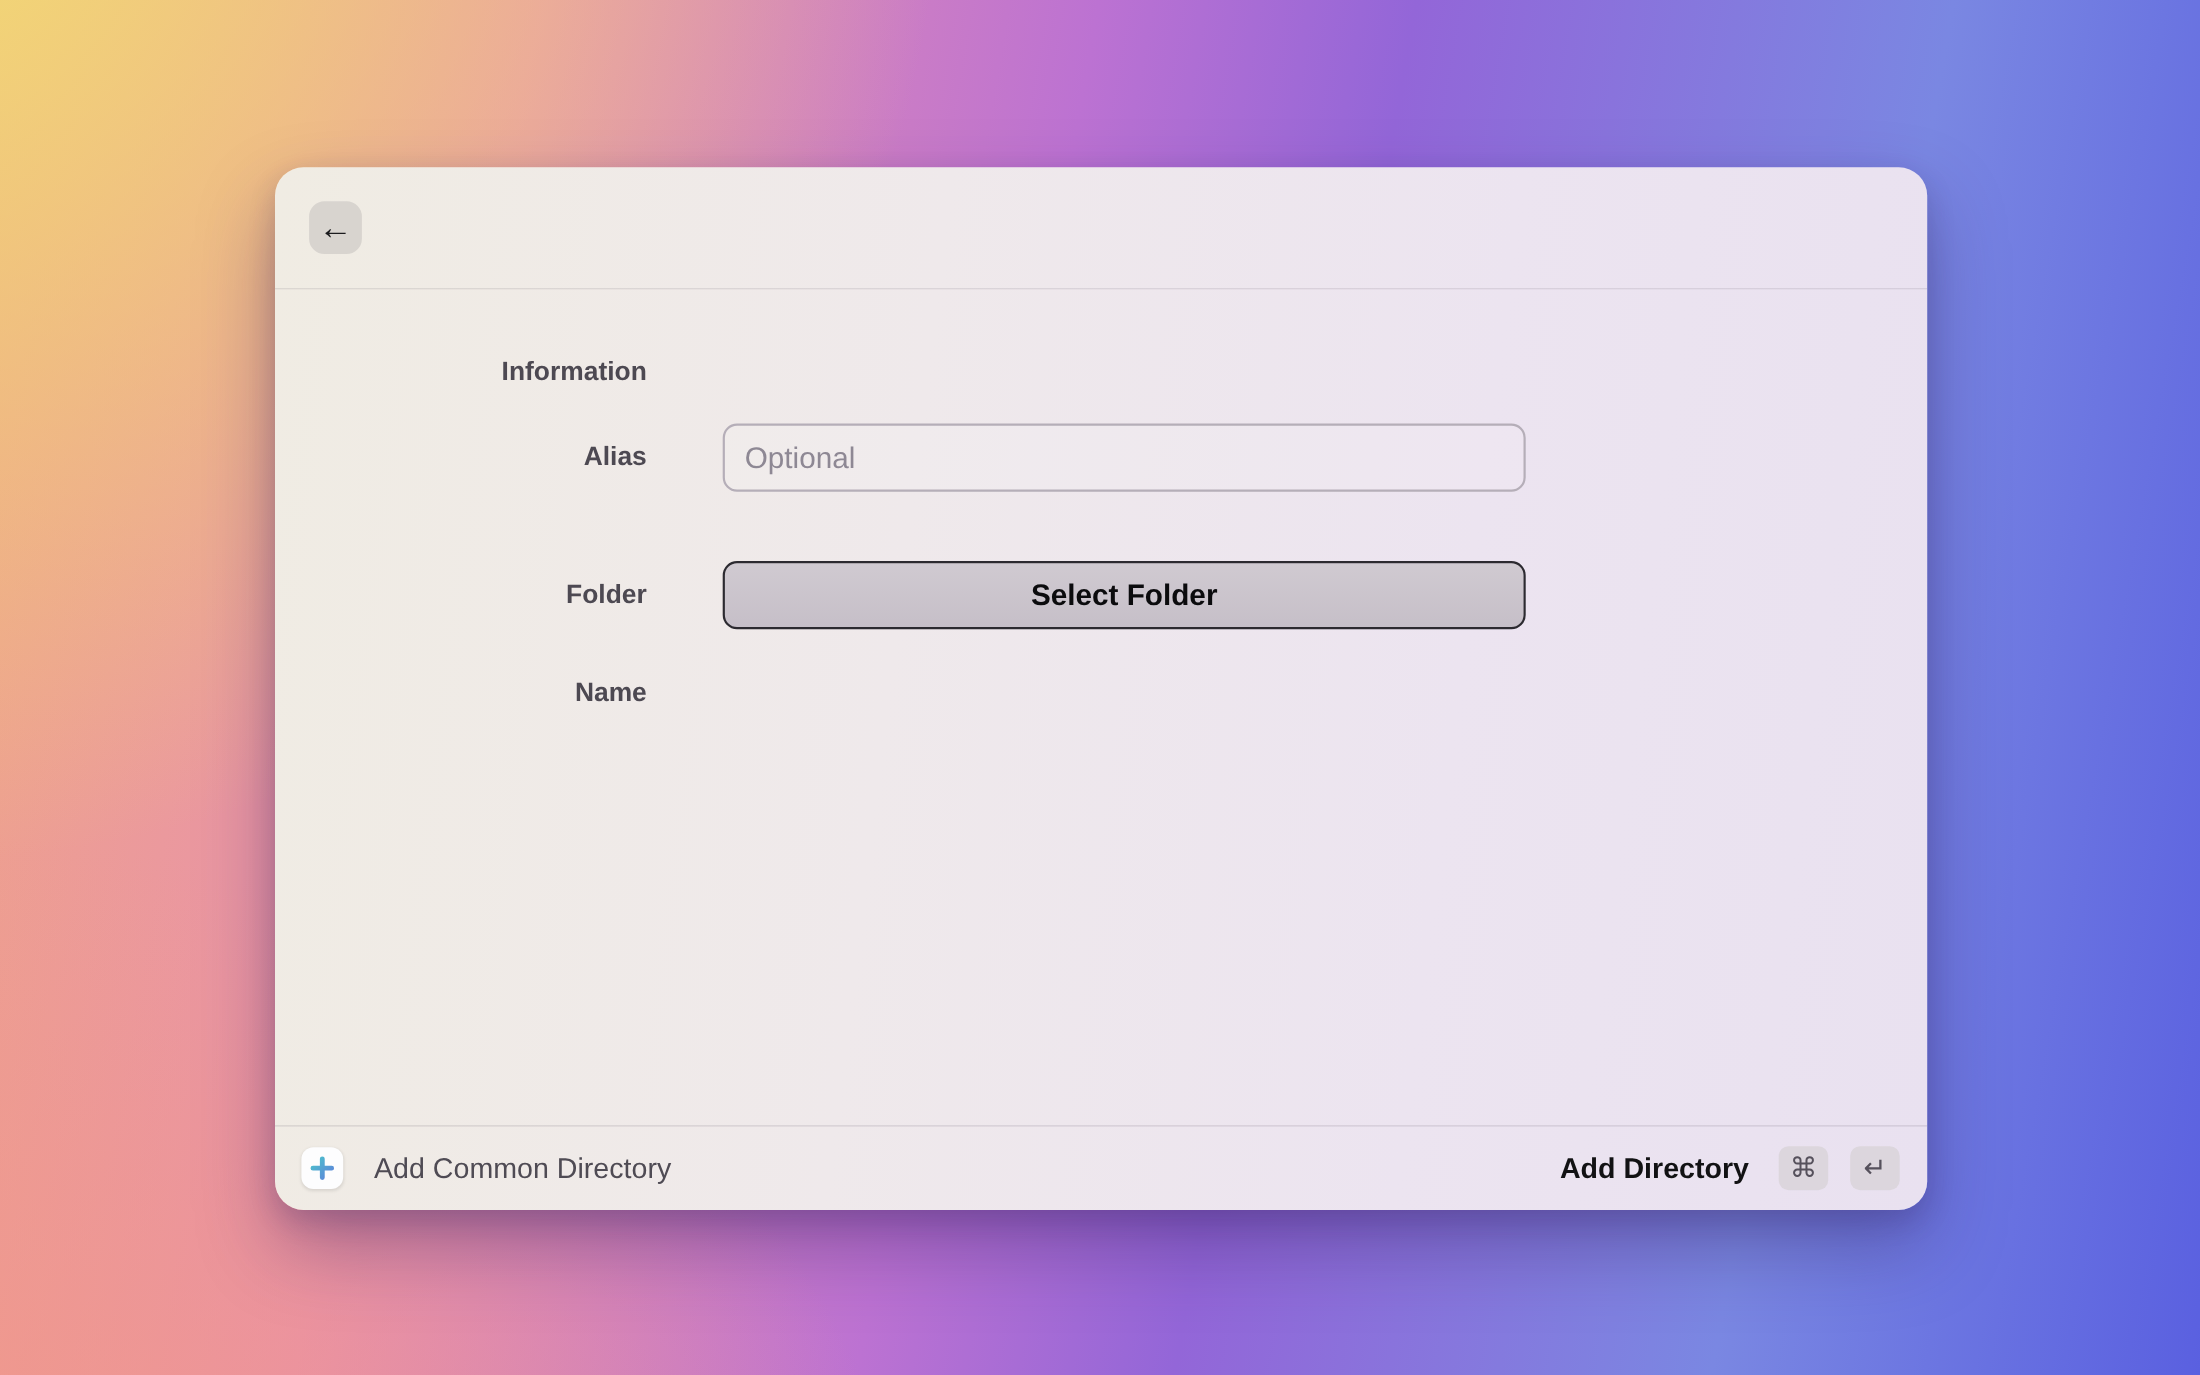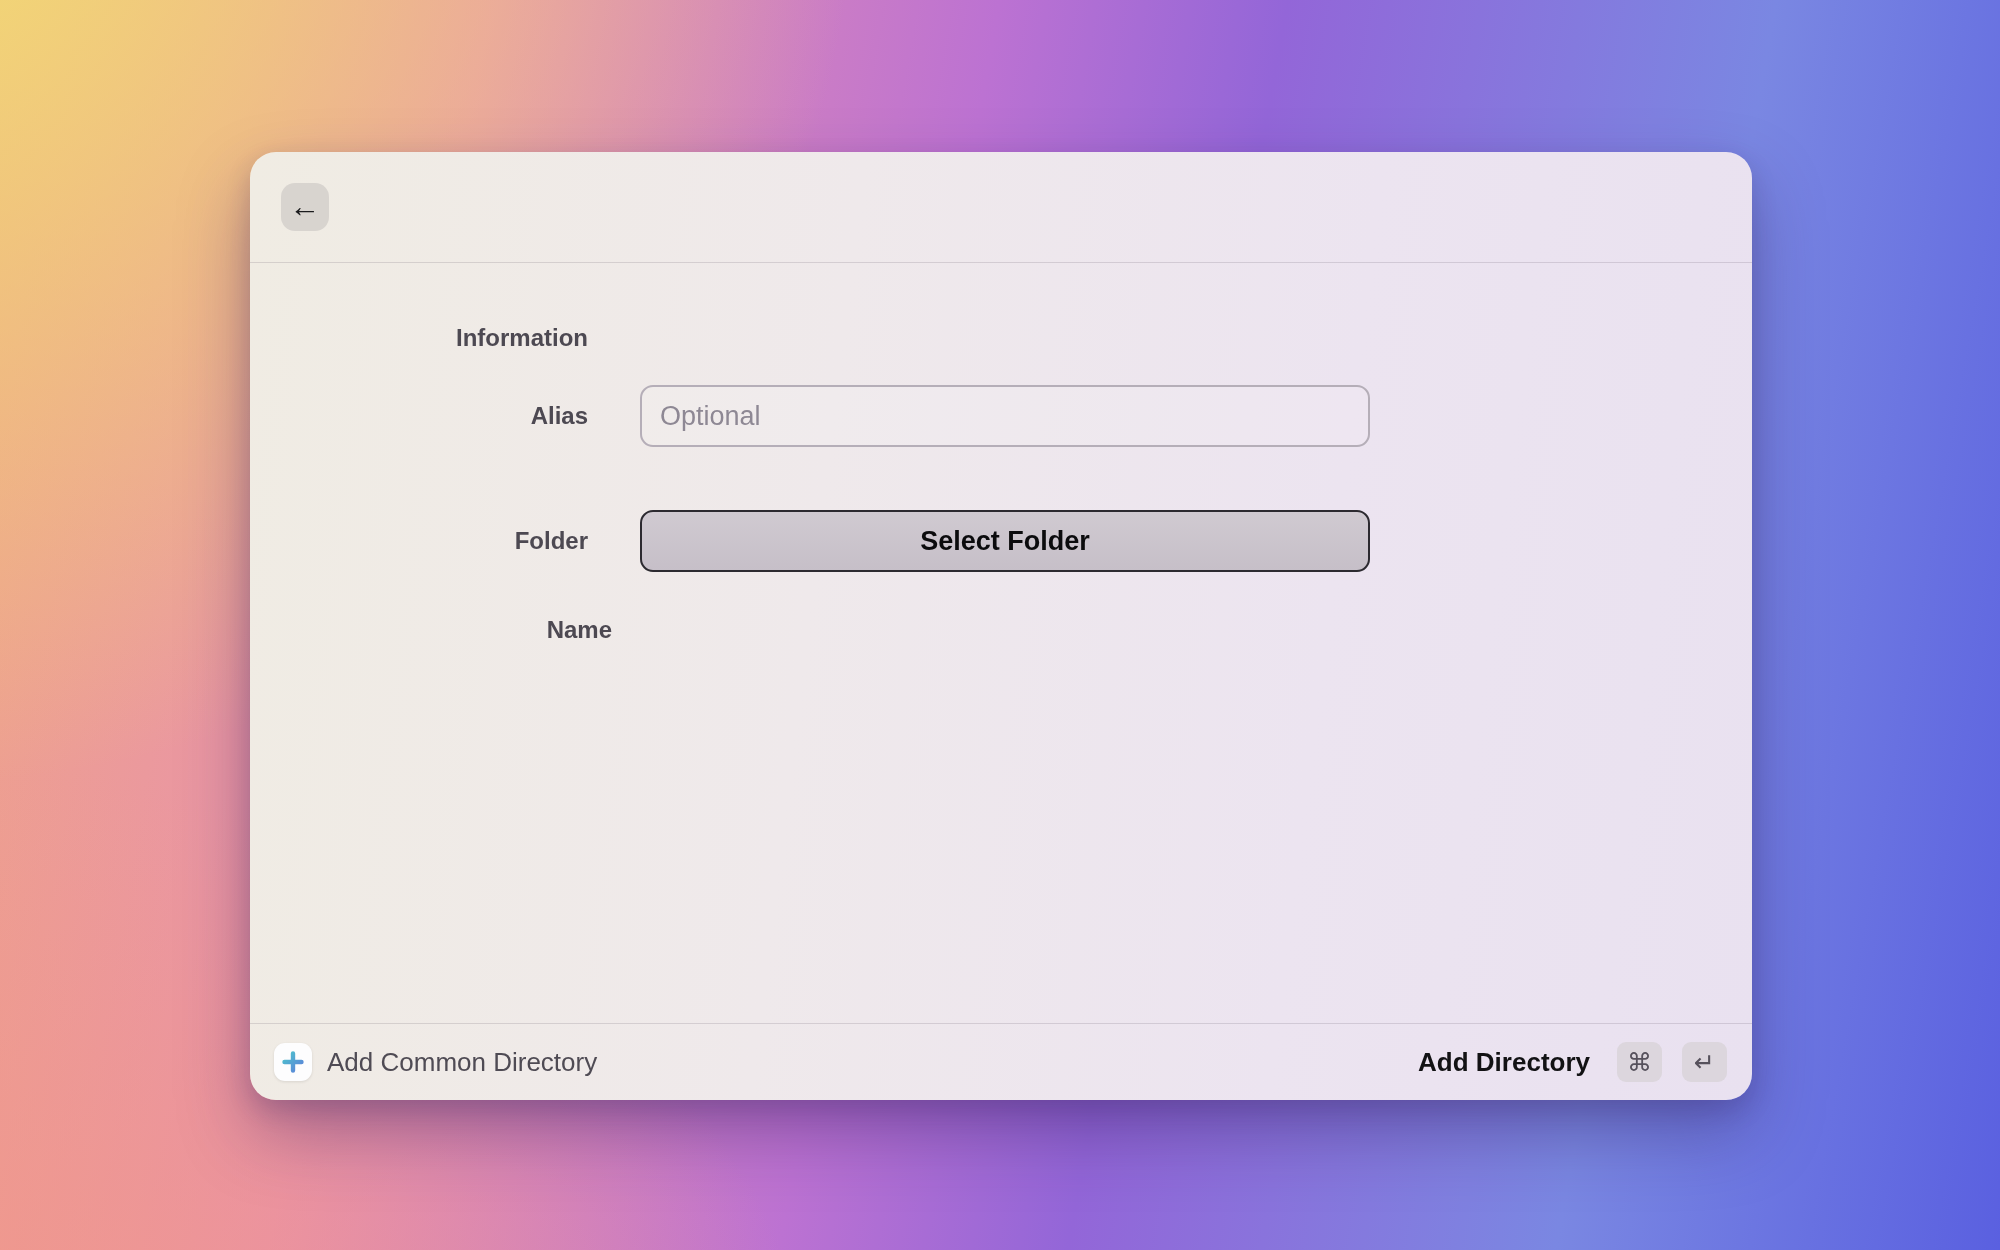--- a/index.html
+++ b/index.html
@@ -26,21 +26,21 @@
   }
   .back-btn {
     width:48px; height:48px; border-radius:14px; background:#d8d4cf;
     display:flex; align-items:center; justify-content:center;
     font-size:31px; font-weight:700; color:#1b1b1d; cursor:pointer; border:none;
   }
 
   .body { flex:1; padding-top:57px; }
 
   .row {
-    display:grid; grid-template-columns:338px 730px; column-gap:52px;
+    display:grid; grid-template-columns:338px 730px; column-gap:69px;
     align-items:center;
   }
   .row-label {
     text-align:right; font-size:24px; font-weight:600; color:#4d4952;
   }
   .row.info { align-items:start; margin-bottom:33px; }
   .row.info .row-label { padding-top:4px; }
   .description {
     font-size:26px; line-height:37px; color:#55515b; max-width:697px;
   }
@@ -56,27 +56,27 @@
 
   .row.alias { margin-bottom:63px; }
   .alias-input {
     width:730px; height:62px; border-radius:13px;
     border:2px solid #b5aeb8; background:rgba(255,255,255,0.10);
     padding:0 18px; font-family:inherit; font-size:27px; color:#3a3740;
     outline:none;
   }
   .alias-input::placeholder { color:#8e8894; }
 
-  .row.name { align-items:start;margin-left:24px; }
+  .row.name { align-items:start; }
 
   .footer {
     height:77px; flex:none; display:flex; align-items:center;
     padding:0 25px 0 24px; border-top:1px solid rgba(60,50,70,0.15);
   }
-  .left-action { display:flex; align-items:center; gap:15px; cursor:pointer; }
+  .left-action { display:flex; align-items:center; gap:28px; cursor:pointer; }
   .plus-icon {
     width:38px; height:38px; border-radius:11px; background:#fdfdfe;
     display:flex; align-items:center; justify-content:center;
     box-shadow:0 1px 3px rgba(0,0,0,0.10);
   }
   .left-action-label { font-size:26px; color:#4f4b54; }
 
   .right-action { margin-left:auto; display:flex; align-items:center; gap:20px; cursor:pointer; }
   .primary-label { font-size:26px; font-weight:700; color:#121214; margin-right:7px; }
   .keycap {

